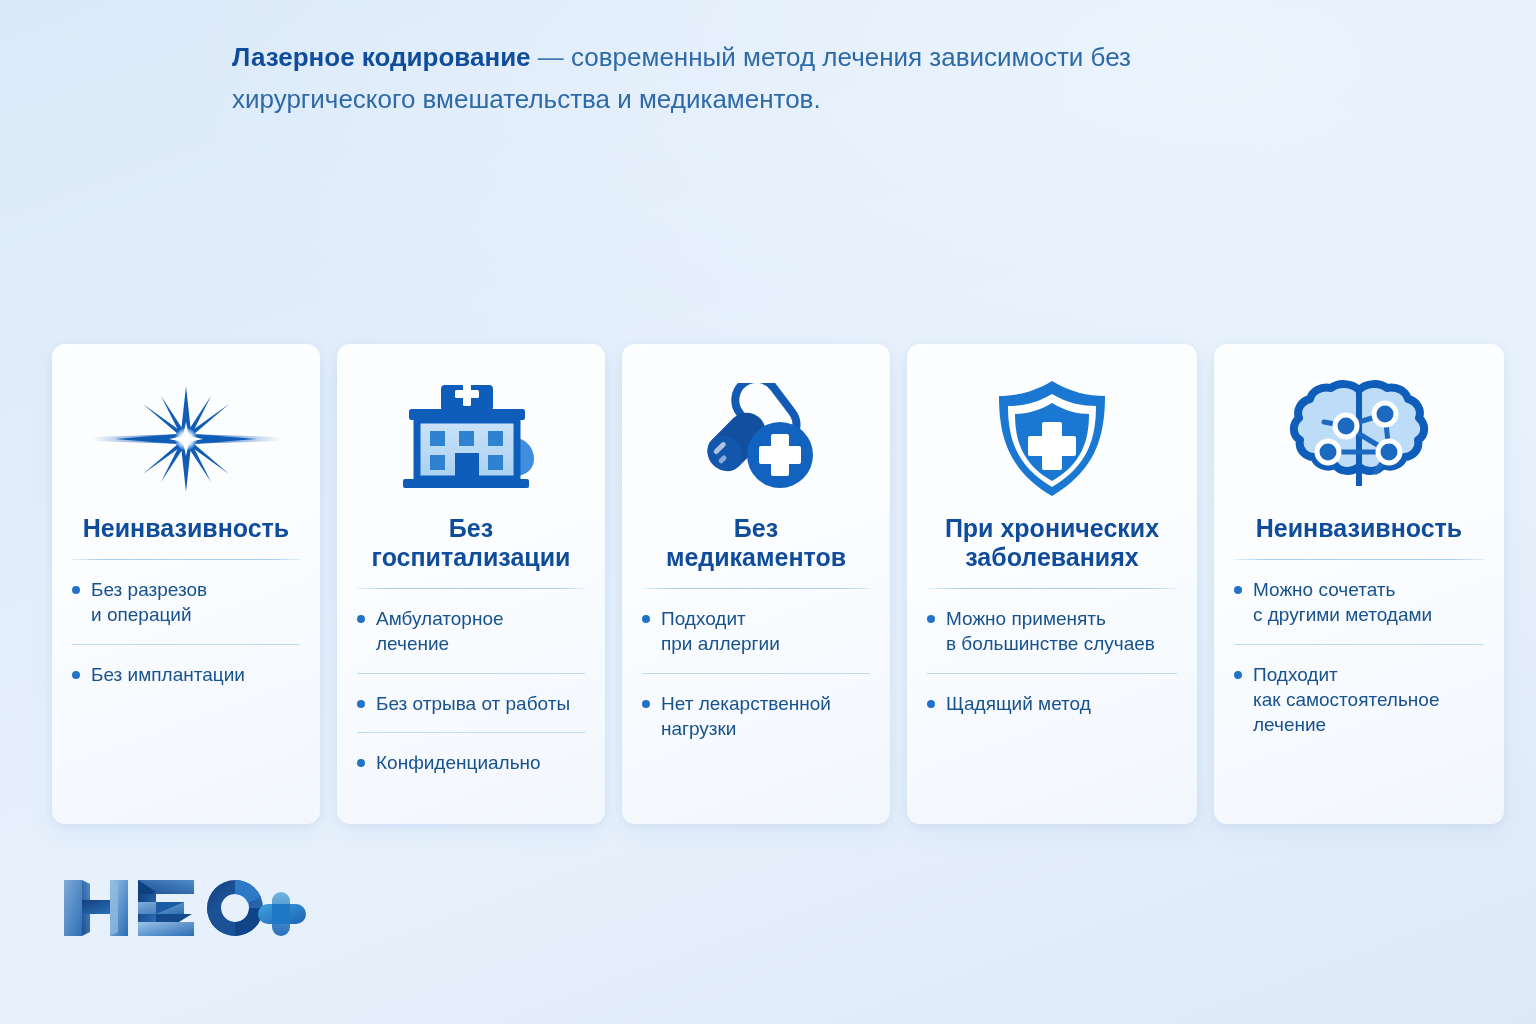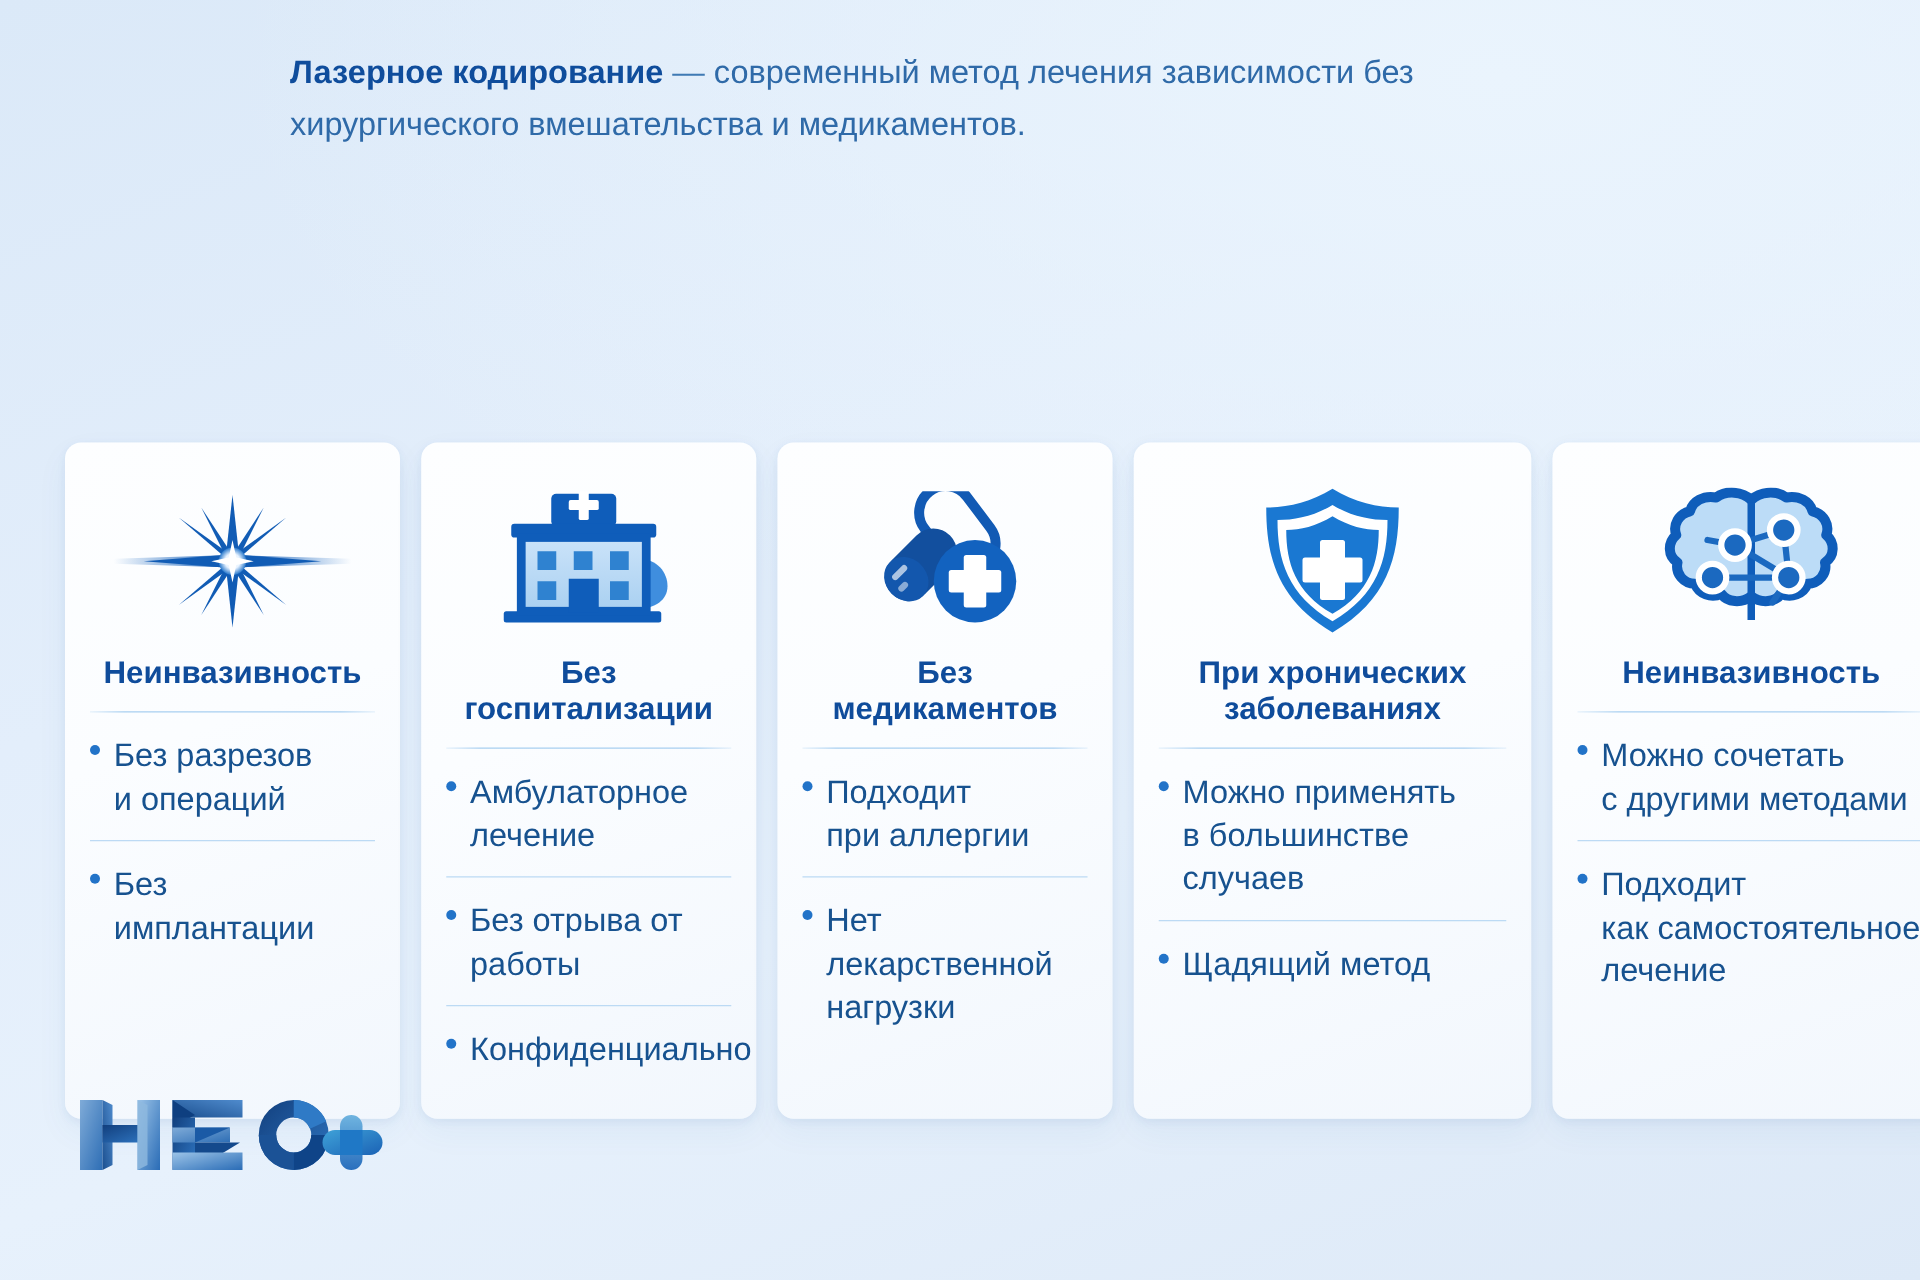--- a/index.html
+++ b/index.html
@@ -40,40 +40,40 @@
   .cards{
     position:absolute;left:52px;top:308px;
     display:flex;gap:17px;align-items:stretch;
   }
   .card{
     width:268px;min-height:480px;
     background:linear-gradient(160deg,#fdfeff 0%,#fbfdff 42%,#f2f7fd 100%);
     border-radius:13px;
     box-shadow:0 2px 7px rgba(40,95,160,.075), 0 10px 26px rgba(40,95,160,.05);
     display:flex;flex-direction:column;align-items:center;
-    padding:34px 20px 22px;box-sizing:border-box;margin-top:10px;
-  }
-  .card.wide{width:318px;}
+    padding:34px 20px 22px;box-sizing:border-box;
+  }
+  .card.wide{width:290px;}
 
   .icon-wrap{
     height:122px;display:flex;align-items:center;justify-content:center;
     margin-bottom:14px;
   }
   .card-title{
     font-size:25px;font-weight:700;color:#0f4c9b;text-align:center;
     line-height:1.16;margin:0;
   }
   .card-rule{
     width:100%;height:1px;margin:16px 0 0;
     background:linear-gradient(90deg,rgba(168,207,240,.25),#a8cff0 12%,#a8cff0 88%,rgba(168,207,240,.25));
   }
   .bullets{list-style:none;margin:0;padding:0;width:100%;}
   .bullet{
     display:flex;align-items:flex-start;gap:11px;
-    padding:17px 0 16px;font-size:26px;line-height:1.33;color:#17528f;
+    padding:17px 0 16px;font-size:19px;line-height:1.33;color:#17528f;
   }
   .bullet + .bullet{
     border-top:1px solid rgba(168,207,240,.75);
   }
   .dot{
     flex:0 0 auto;width:8px;height:8px;border-radius:50%;
     background:#2273c8;margin-top:9px;
   }
   .bullet-text{white-space:pre-line;}
 

